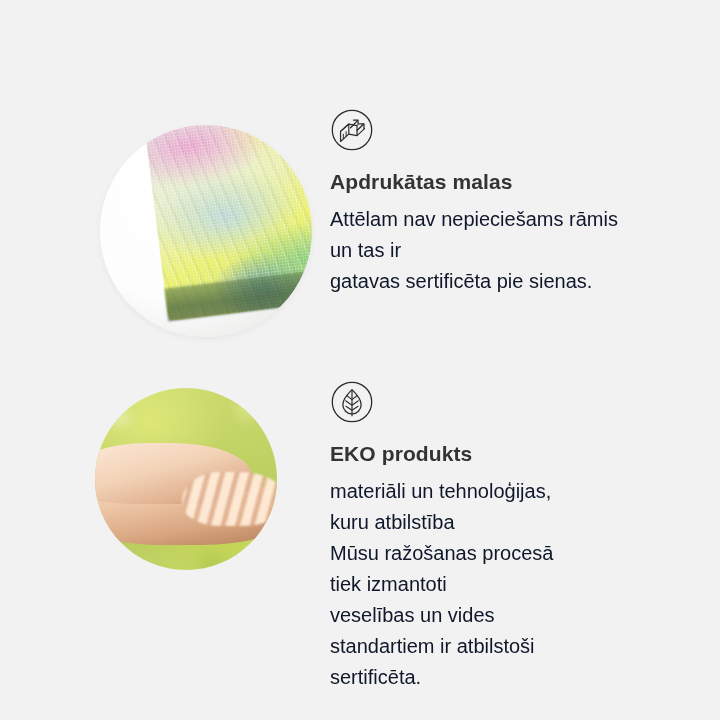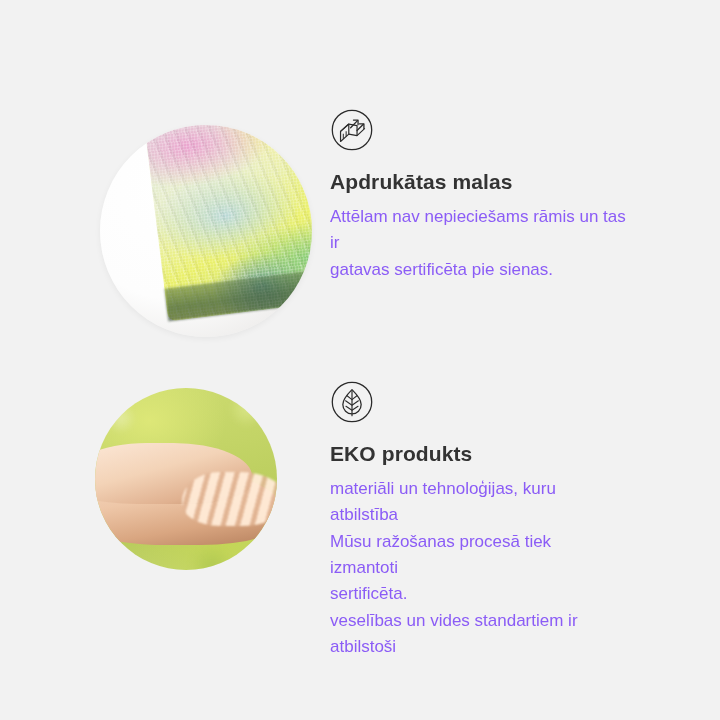--- a/index.html
+++ b/index.html
@@ -194,23 +194,23 @@
 
   .feature-title {
     font-size: 21px;
     font-weight: bold;
     color: #333333;
     margin: 0 0 10px 0;
     letter-spacing: 0.1px;
   }
 
   .feature-desc {
-    font-size: 17px;
+    font-size: 20px;
     line-height: 1.55;
-    color: #8b5cf6;
+    color: #0f172a;
     margin: 0;
     max-width: 334px;
   }
 
   .feature-desc .line { display: block; }
 </style>
 </head>
 <body>
 
 <div class="feature-list">
@@ -270,19 +270,19 @@
         <path d="M24 21.5 L18.6 17.2 M24 21.5 L29.4 17.2
                  M24 27.5 L17 22.6 M24 27.5 L31 22.6
                  M24 33 L17.4 28.6 M24 33 L30.6 28.6" fill="none" stroke="#2b2b2b" stroke-width="1.15" stroke-linecap="round"></path>
       </svg>
 
       <h2 class="feature-title">EKO produkts</h2>
 
       <p class="feature-desc">
         <span class="line">materiāli un tehnoloģijas, kuru atbilstība</span>
         <span class="line">Mūsu ražošanas procesā tiek izmantoti</span>
+        <span class="line">veselības un vides standartiem ir atbilstoši</span>
         <span class="line">sertificēta.</span>
-        <span class="line">veselības un vides standartiem ir atbilstoši</span>
       </p>
     </div>
   </div>
 
 </div>
 
 </body></html>

